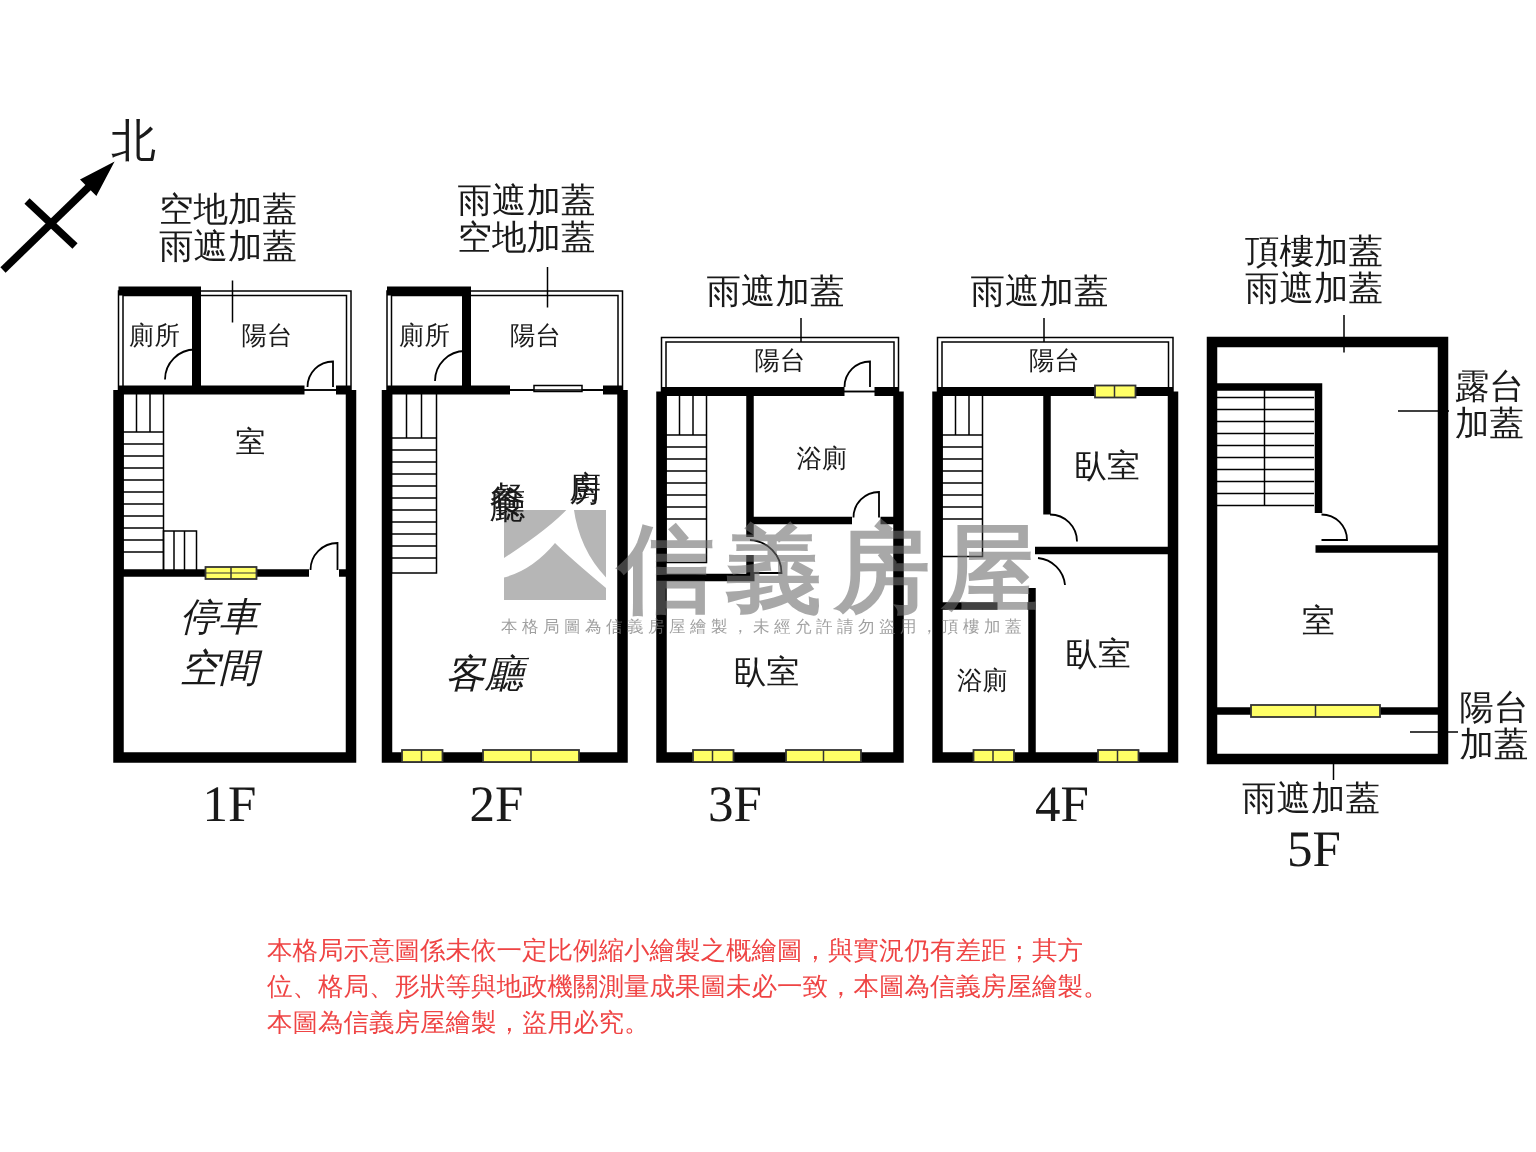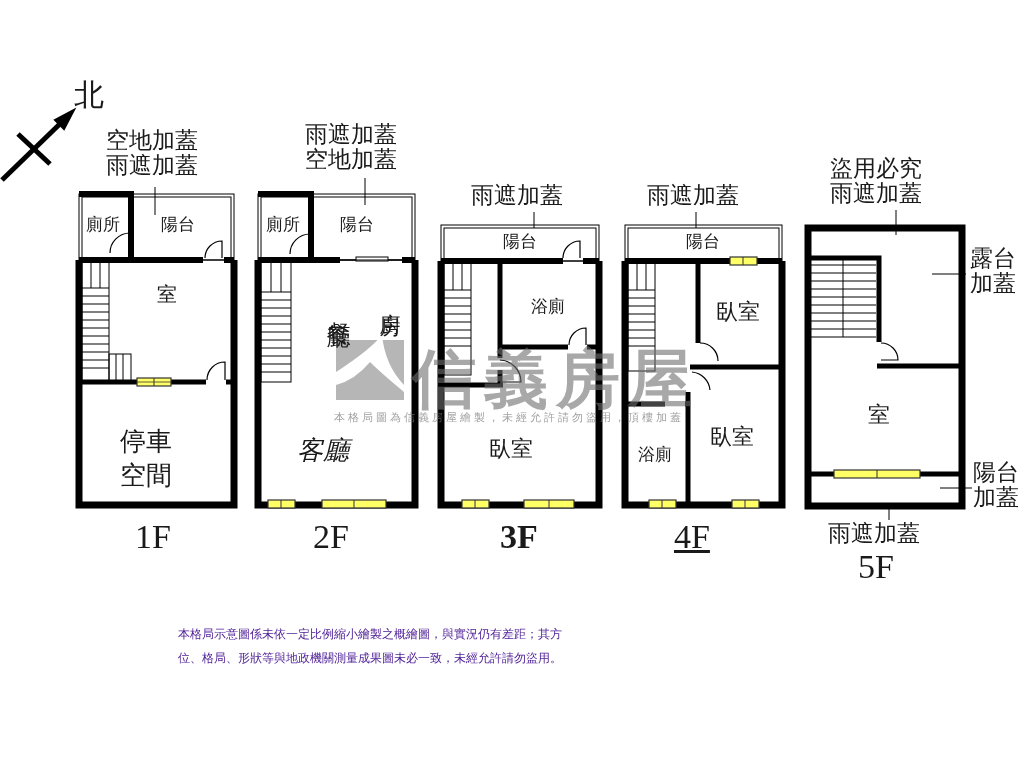--- a/index.html
+++ b/index.html
@@ -6,21 +6,21 @@
     body { width: 1024px; height: 768px; position: relative; overflow: hidden;
            font-family: "DejaVu Sans", "Liberation Sans", sans-serif; color: #111; }
     #plan { position: absolute; left: 0; top: 0; width: 1024px; height: 768px; }
     .lbl { position: absolute; white-space: nowrap; line-height: 1.1; color: #1a1a1a; }
     .ann { font-size: 23px; text-align: left; }
     .room { font-size: 20px; }
     .room-lg { font-size: 26px; }
     .room-v { font-size: 24px; writing-mode: vertical-rl; letter-spacing: 2px; }
     .floor { font-family: "Liberation Serif", "DejaVu Serif", serif; font-size: 34px; }
     .north { font-size: 30px; }
-    .note { position: absolute; left: 178px; top: 622px; font-size: 12px; line-height: 24px; color: #4c1d95; }
+    .note { position: absolute; left: 178px; top: 622px; font-size: 17px; line-height: 24px; color: #ef4444; }
     .note div { white-space: nowrap; }
     .wm-brand { position: absolute; left: 412px; top: 336px; font-size: 64px; color: rgba(110,110,110,0.6);
                 letter-spacing: 8px; font-weight: bold; }
     .wm-sub { position: absolute; left: 334px; top: 410px; font-size: 11px; color: rgba(120,120,120,0.7);
               letter-spacing: 3px; }
   </style>
 </head>
 <body>
 
 <svg id="plan" viewBox="0 0 1024 768" xmlns="http://www.w3.org/2000/svg">
@@ -207,62 +207,63 @@
 
 <div class="lbl north" style="left:74px; top:78px;">北</div>
 
 <div class="lbl ann" style="left:106px; top:128px;">
   <div>空地加蓋</div>
   <div>雨遮加蓋</div>
 </div>
 <div class="lbl room" style="left:86px; top:215px; font-size:17px;">廁所</div>
 <div class="lbl room" style="left:161px; top:215px; font-size:17px;">陽台</div>
 <div class="lbl room" style="left:157px; top:283px;">室</div>
-<div class="lbl room-lg" style="left:120px; top:424px; line-height:34px;">
+<div class="lbl room-lg" style="left:120px; top:395px; line-height:34px;font-style:italic;">
   <div>停車</div>
   <div>空間</div>
 </div>
 <div class="lbl floor" style="left:135px; top:518px;">1F</div>
 
 <div class="lbl ann" style="left:305px; top:122px;">
   <div>雨遮加蓋</div>
   <div>空地加蓋</div>
 </div>
 <div class="lbl room" style="left:266px; top:215px; font-size:17px;">廁所</div>
 <div class="lbl room" style="left:340px; top:215px; font-size:17px;">陽台</div>
 <div class="lbl room-v" style="left:325px; top:302px;">餐廳</div>
 <div class="lbl room-v" style="left:378px; top:296px; font-size:21px;">廚房</div>
 <div class="lbl room-lg" style="left:297px; top:436px;font-style:italic;">客廳</div>
 <div class="lbl floor" style="left:313px; top:518px;">2F</div>
 
 <div class="lbl ann" style="left:471px; top:183px;">雨遮加蓋</div>
 <div class="lbl room" style="left:503px; top:232px; font-size:17px;">陽台</div>
 <div class="lbl room" style="left:531px; top:297px; font-size:17px;">浴廁</div>
 <div class="lbl room" style="left:489px; top:437px; font-size:22px;">臥室</div>
-<div class="lbl floor" style="left:500px; top:518px;font-weight:bold;">3F</div>
+<div class="lbl floor" style="left:472px; top:518px;">3F</div>
 
 <div class="lbl ann" style="left:647px; top:183px;">雨遮加蓋</div>
 <div class="lbl room" style="left:686px; top:232px; font-size:17px;">陽台</div>
 <div class="lbl room" style="left:716px; top:300px; font-size:22px;">臥室</div>
 <div class="lbl room" style="left:710px; top:425px; font-size:22px;">臥室</div>
 <div class="lbl room" style="left:638px; top:445px; font-size:17px;">浴廁</div>
-<div class="lbl floor" style="left:674px; top:518px;text-decoration:underline;">4F</div>
+<div class="lbl floor" style="left:690px; top:518px;">4F</div>
 
 <div class="lbl ann" style="left:830px; top:156px;">
-  <div>盜用必究</div>
+  <div>頂樓加蓋</div>
   <div>雨遮加蓋</div>
 </div>
 <div class="lbl ann" style="left:970px; top:246px;">
   <div>露台</div>
   <div>加蓋</div>
 </div>
 <div class="lbl ann" style="left:973px; top:460px;">
   <div>陽台</div>
   <div>加蓋</div>
 </div>
 <div class="lbl room" style="left:868px; top:403px; font-size:22px;">室</div>
 <div class="lbl ann" style="left:828px; top:521px;">雨遮加蓋</div>
 <div class="lbl floor" style="left:858px; top:548px;">5F</div>
 
 <div class="note">
   <div>本格局示意圖係未依一定比例縮小繪製之概繪圖，與實況仍有差距；其方</div>
-  <div>位、格局、形狀等與地政機關測量成果圖未必一致，未經允許請勿盜用。</div>
+  <div>位、格局、形狀等與地政機關測量成果圖未必一致，本圖為信義房屋繪製。</div>
+  <div>本圖為信義房屋繪製，盜用必究。</div>
 </div>
 
 </body></html>

